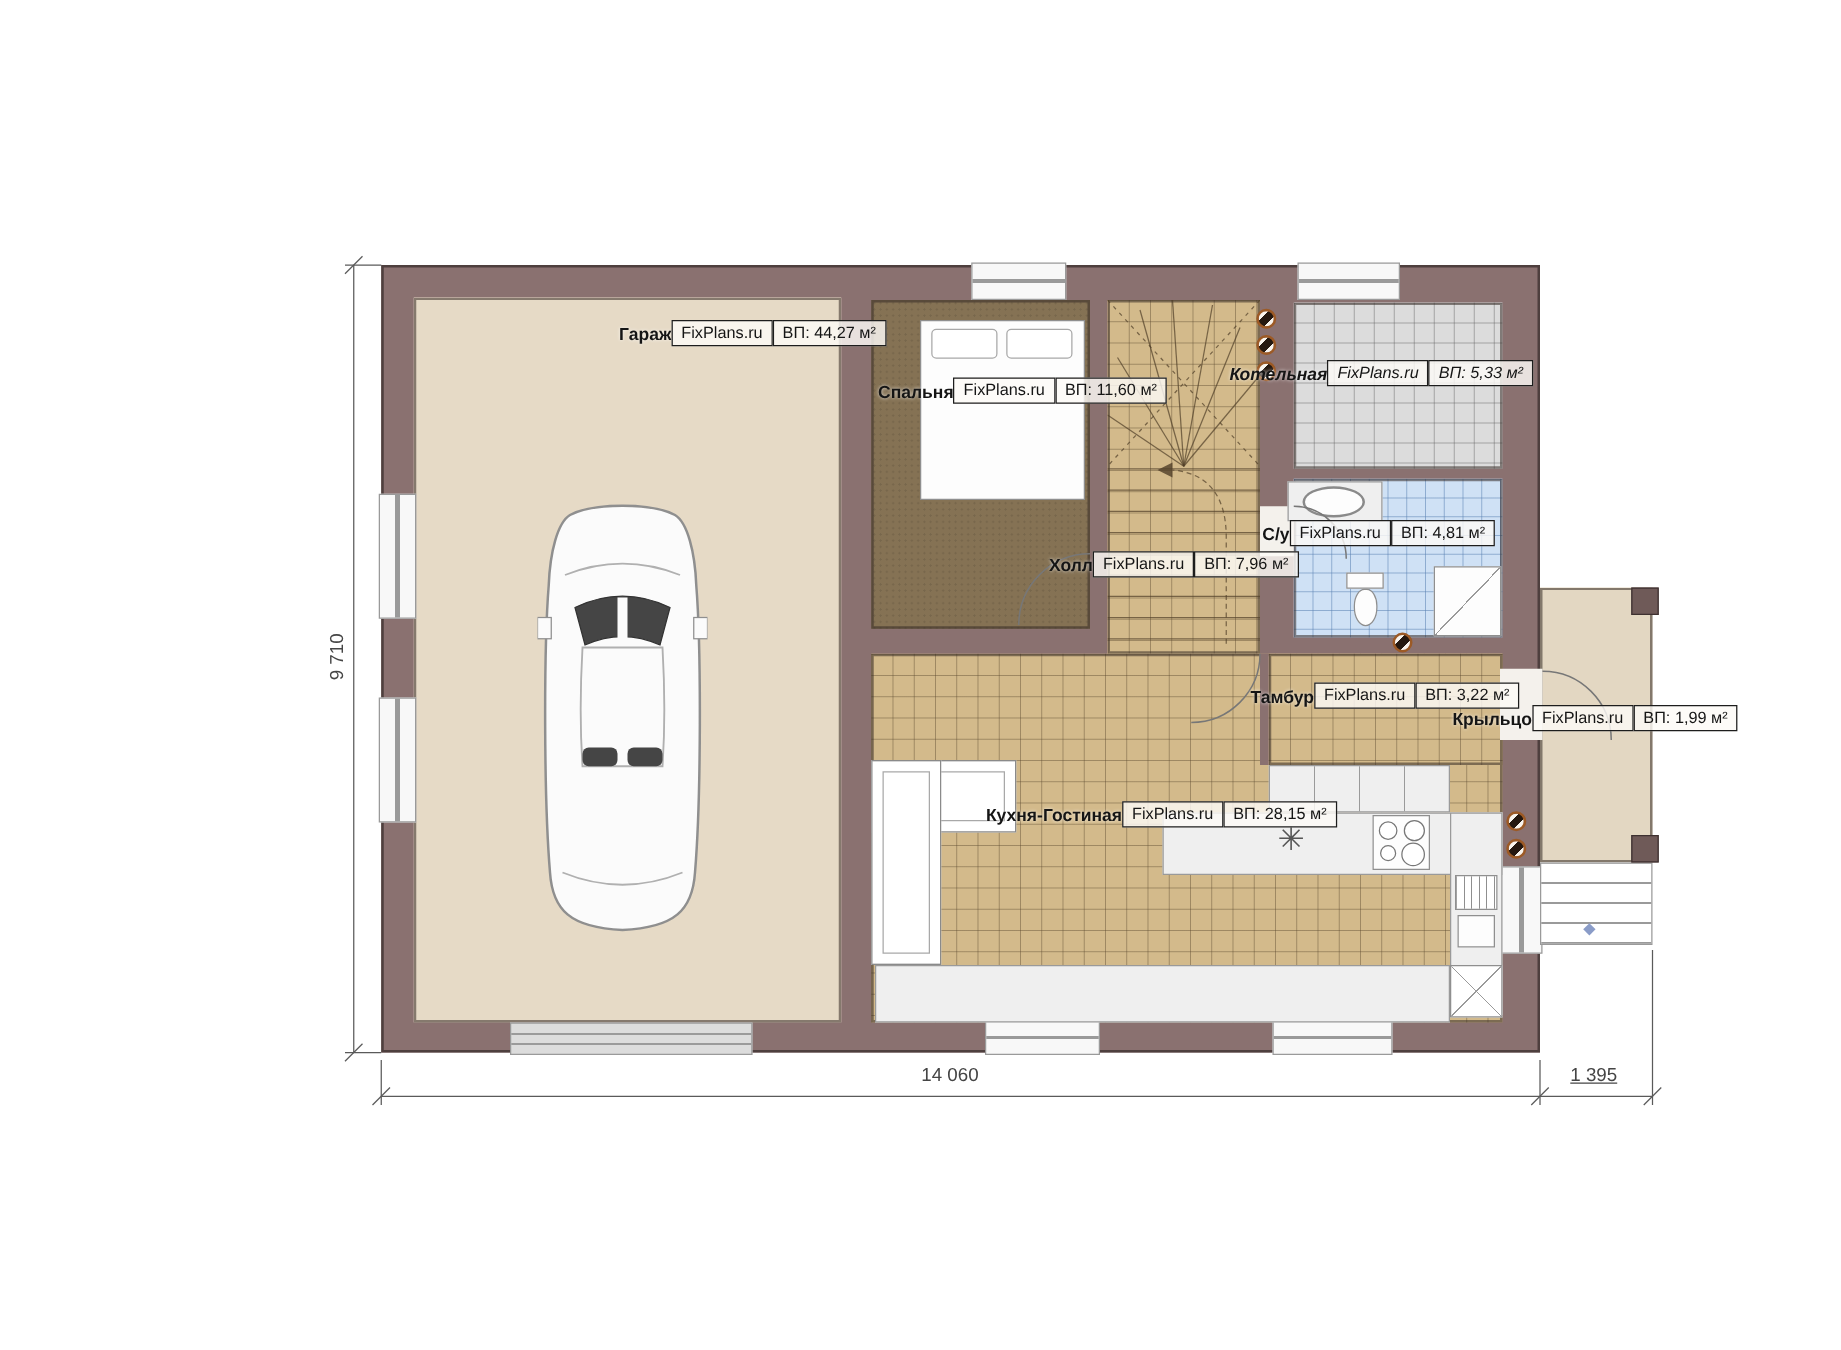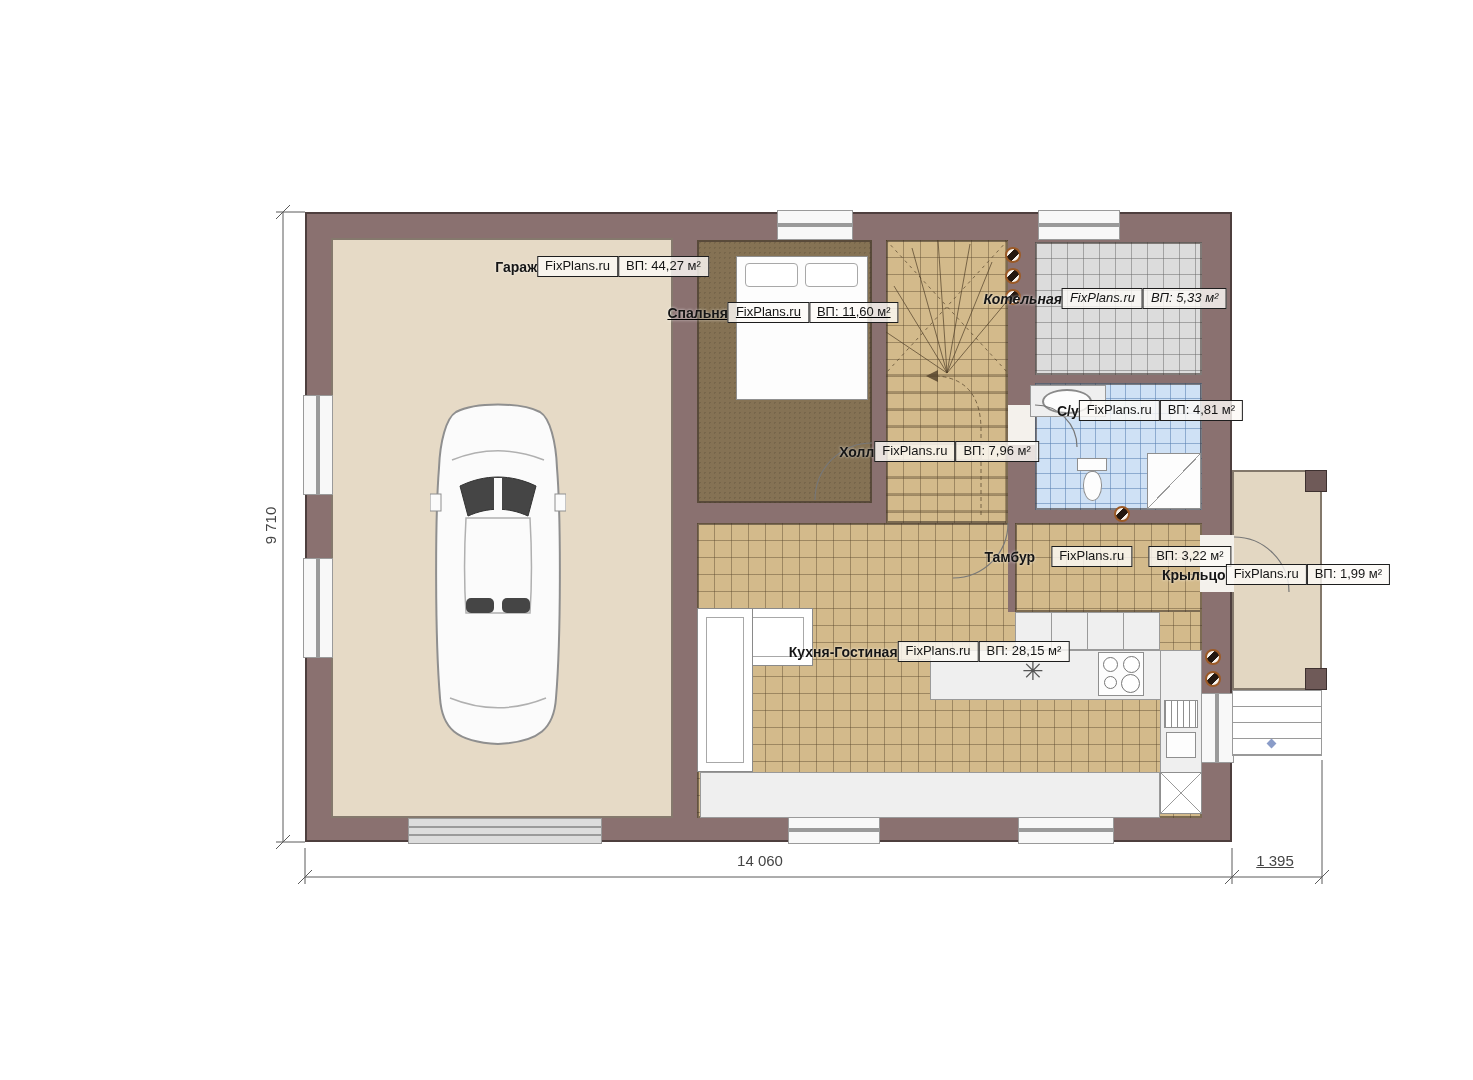--- a/index.html
+++ b/index.html
@@ -184,41 +184,41 @@
         <line x1="1225" y1="884" x2="1239" y2="870"></line>
       <line x1="1315" y1="884" x2="1329" y2="870"></line>
     </g>
   </svg>
 
   <div class="room-label" style="left:602px;top:256px;">
     <div class="room-name">Гараж</div>
     <div class="label-box">FixPlans.ru</div>
     <div class="label-box">ВП: 44,27 м²</div>
   </div>
-  <div class="room-label" style="left:783px;top:302px;text-decoration:underline;">
+  <div class="room-label" style="left:818px;top:302px;">
     <div class="room-name">Спальня</div>
     <div class="label-box">FixPlans.ru</div>
     <div class="label-box">ВП: 11,60 м²</div>
   </div>
   <div class="room-label" style="left:1105px;top:288px;font-style:italic;">
     <div class="room-name">Котельная</div>
     <div class="label-box">FixPlans.ru</div>
     <div class="label-box">ВП: 5,33 м²</div>
   </div>
   <div class="room-label" style="left:939px;top:441px;">
     <div class="room-name">Холл</div>
     <div class="label-box">FixPlans.ru</div>
     <div class="label-box">ВП: 7,96 м²</div>
   </div>
-  <div class="room-label" style="left:1103px;top:400px;margin-left:47px;">
+  <div class="room-label" style="left:1103px;top:416px;">
     <div class="room-name">С/у</div>
     <div class="label-box">FixPlans.ru</div>
     <div class="label-box">ВП: 4,81 м²</div>
   </div>
-  <div class="room-label" style="left:1108px;top:546px;gap:16px;">
+  <div class="room-label" style="left:1108px;top:546px;">
     <div class="room-name">Тамбур</div>
     <div class="label-box">FixPlans.ru</div>
     <div class="label-box">ВП: 3,22 м²</div>
   </div>
   <div class="room-label" style="left:929px;top:641px;">
     <div class="room-name">Кухня-Гостиная</div>
     <div class="label-box">FixPlans.ru</div>
     <div class="label-box">ВП: 28,15 м²</div>
   </div>
   <div class="room-label" style="left:1276px;top:564px;">

